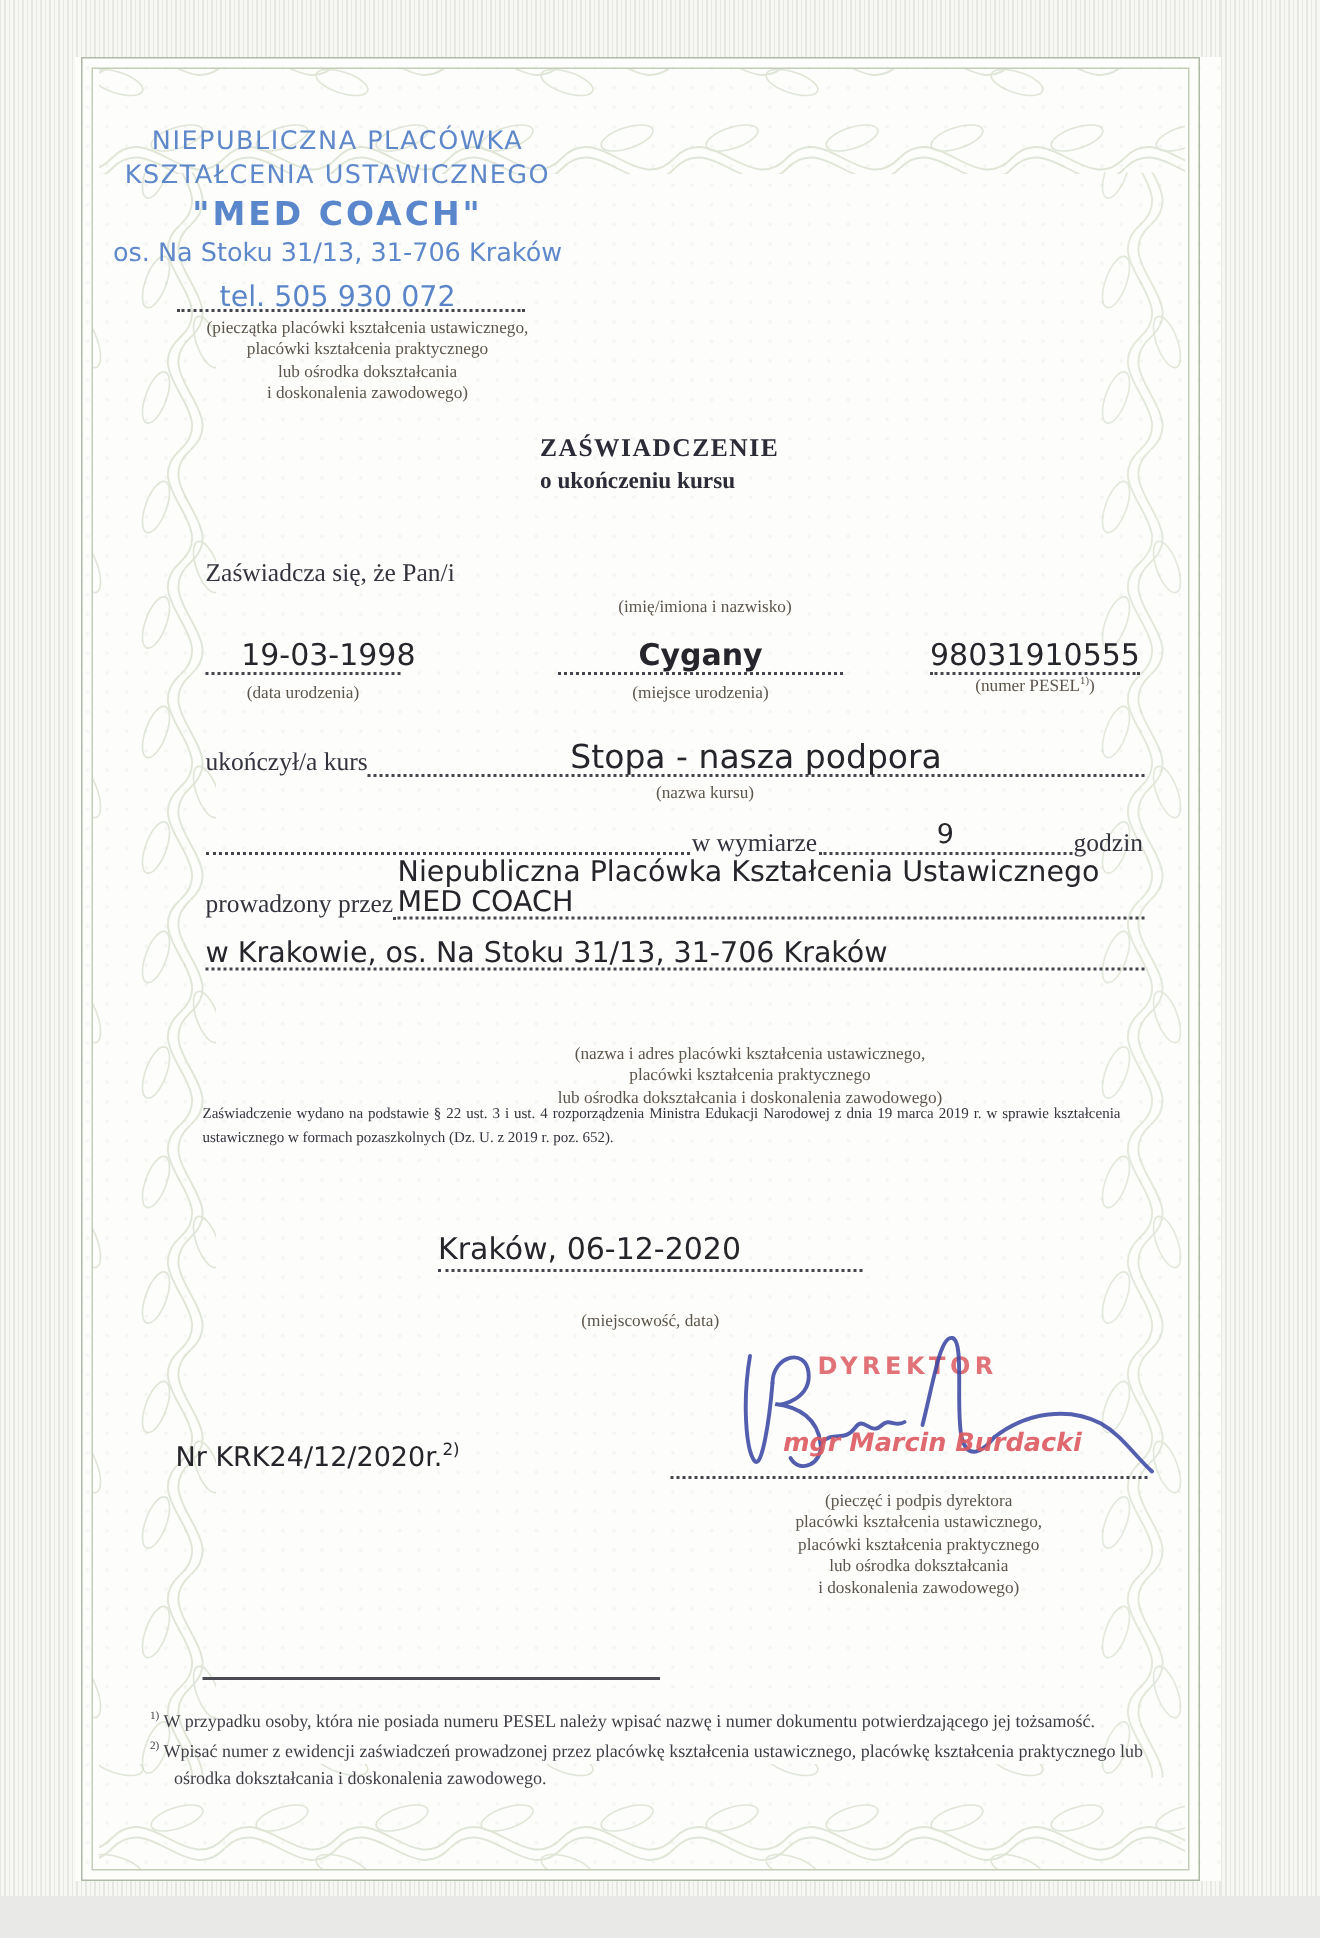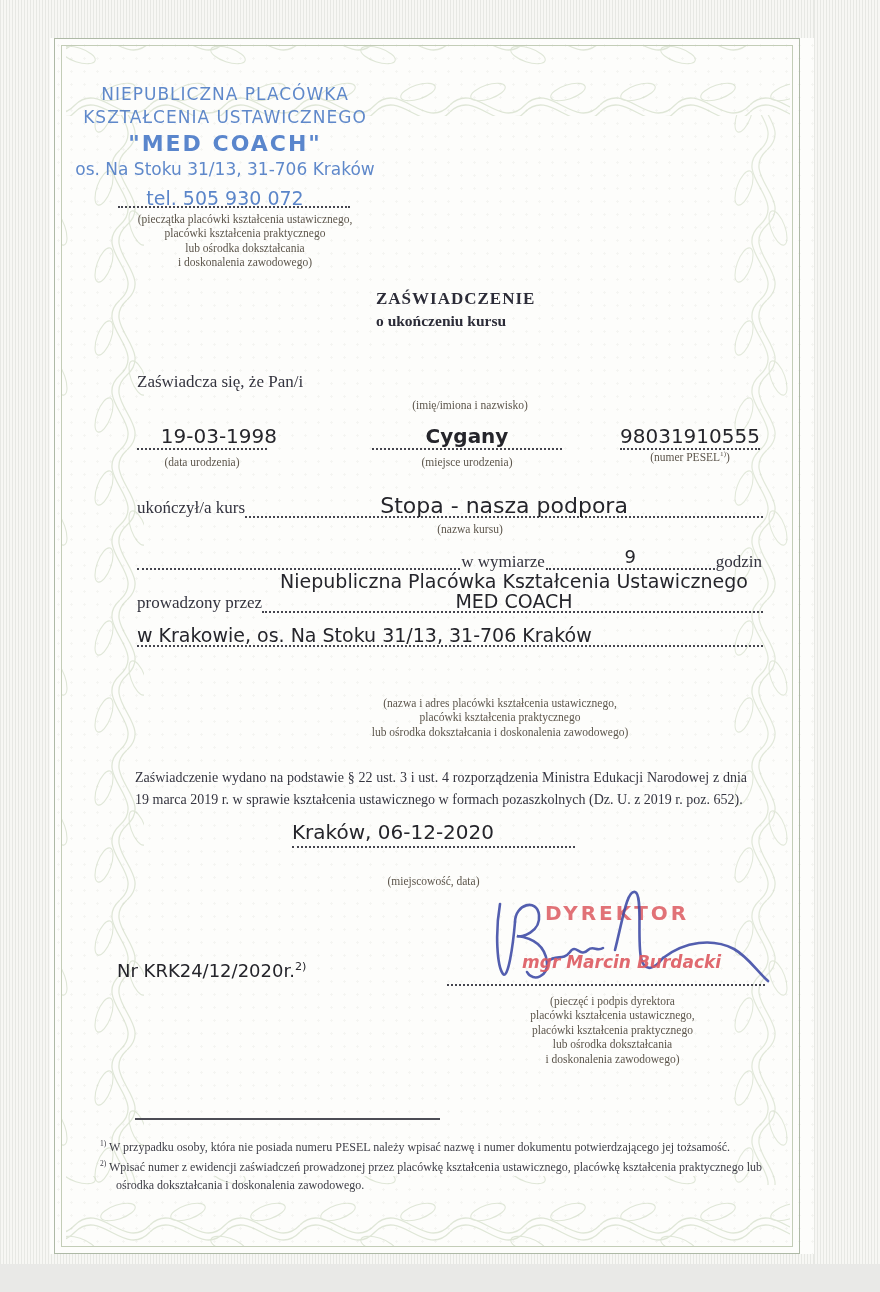--- a/index.html
+++ b/index.html
@@ -29,21 +29,21 @@
   .smallcap{font-size:11.5px;color:#5c554b;line-height:1.25;text-align:center;}
   .dots{border-bottom:2px dotted #45454e;}
   
   .title-main{font-size:17px;font-weight:bold;letter-spacing:1px;color:#2c2c38;}
   .title-sub{font-size:15.5px;font-weight:bold;color:#2c2c38;margin-top:3px;}
   .lbl{font-family:"Liberation Serif", serif;font-size:17px;color:#33333e;}
   .val{font-family:"DejaVu Sans", sans-serif;color:#25252b;}
   .row-flex{display:flex;align-items:flex-end;}
   .fill-dots{flex:1;border-bottom:2px dotted #45454e;}
   .fill-dots .on-dots{display:block;margin-bottom:-1px;line-height:1.05;}
-  .para{font-size:14px;color:#34343f;text-align:justify;line-height:1.55;margin-top:32px;}
+  .para{font-size:10px;color:#34343f;text-align:justify;line-height:1.55;}
   sup{font-size:0.62em;}
   .red{color:#dd5a60;}
   .foot{font-size:12px;color:#3d3d46;line-height:1.5;}
   .foot p{margin:0 0 2px 0;padding-left:16px;text-indent:-16px;}
   .hours-row{display:flex;align-items:flex-end;}
   .hours-row .seg{border-bottom:2px dotted #45454e;height:10px;}
   .hours-row .hl{font-size:17px;color:#33333e;padding:0 1px;line-height:1.0;}
   .hmid{position:relative;}
   .hmid .hv{position:absolute;left:0;right:0;bottom:1px;text-align:center;font-family:"DejaVu Sans", sans-serif;font-size:18px;color:#25252b;}
 </style>
@@ -94,21 +94,21 @@
       <div class="stel">tel. 505 930 072</div>
     </div>
     <div class="abs dots" style="left:118px;top:206px;width:232px;"></div>
     <div class="abs smallcap" style="left:105px;top:212px;width:280px;">
       <div>(pieczątka placówki kształcenia ustawicznego,</div>
       <div>placówki kształcenia praktycznego</div>
       <div>lub ośrodka dokształcania</div>
       <div>i doskonalenia zawodowego)</div>
     </div>
 
-    <div class="abs" style="left:376px;top:289px;">
+    <div class="abs" style="left:360px;top:289px;">
       <div class="title-main">ZAŚWIADCZENIE</div>
       <div class="title-sub">o ukończeniu kursu</div>
     </div>
 
     <div class="abs row-flex" style="left:137px;top:350px;width:626px;height:42px;">
       <span class="lbl">Zaświadcza się, że Pan/i</span>
     </div>
     <div class="abs smallcap" style="left:280px;top:398px;width:380px;">(imię/imiona i nazwisko)</div>
 
     <div class="abs" style="left:137px;top:424px;width:140px;">
@@ -140,39 +140,39 @@
       <span class="hl">w wymiarze</span>
       <span class="seg hmid" style="flex:1.15;">
         <span class="hv">9</span>
       </span>
       <span class="hl">godzin</span>
     </div>
 
     <div class="abs row-flex" style="left:137px;top:585px;width:626px;height:28px;">
       <span class="lbl">prowadzony przez</span>
       <span class="fill-dots">
-        <span class="on-dots val" style="font-size:19px;text-align:center;padding-left:3px;margin-top:28px;">Niepubliczna Placówka Kształcenia Ustawicznego MED COACH</span>
+        <span class="on-dots val" style="font-size:19px;text-align:left;padding-left:3px;margin-top:28px;">Niepubliczna Placówka Kształcenia Ustawicznego MED COACH</span>
       </span>
     </div>
     <div class="abs fill-dots" style="left:137px;top:626px;width:626px;">
       <span class="on-dots val" style="font-size:19px;text-align:left;">w Krakowie, os. Na Stoku 31/13, 31-706 Kraków</span>
     </div>
     <div class="abs smallcap" style="left:330px;top:656px;width:340px;margin-top:40px;">
       <div>(nazwa i adres placówki kształcenia ustawicznego,</div>
       <div>placówki kształcenia praktycznego</div>
       <div>lub ośrodka dokształcania i doskonalenia zawodowego)</div>
     </div>
 
     <div class="abs para" style="left:135px;top:735px;width:612px;">Zaświadczenie wydano na podstawie § 22 ust. 3 i ust. 4 rozporządzenia Ministra Edukacji Narodowej z dnia 19 marca 2019 r. w sprawie kształcenia ustawicznego w formach pozaszkolnych (Dz. U. z 2019 r. poz. 652).</div>
 
     <div class="abs val" style="left:292px;top:820px;width:283px;text-align:left;font-size:20px;">Kraków, 06-12-2020</div>
     <div class="abs dots" style="left:292px;top:846px;width:283px;"></div>
     <div class="abs smallcap" style="left:292px;top:874px;width:283px;">(miejscowość, data)</div>
 
-    <div class="abs red" style="left:545px;top:901px;font-family:'DejaVu Sans', sans-serif;font-weight:bold;font-size:20px;letter-spacing:3px;opacity:.85;">DYREKTOR</div>
+    <div class="abs red" style="left:545px;top:901px;font-family:'DejaVu Sans', sans-serif;font-weight:bold;font-size:16px;letter-spacing:3px;opacity:.85;">DYREKTOR</div>
     <svg class="abs" style="left:445px;top:888px;" width="330" height="105" viewBox="0 0 330 105">
       <g fill="none" stroke="#3c49a5" stroke-width="2.6" stroke-linecap="round" opacity="0.88">
         <path d="M55,16 C50,45 52,78 58,86 C63,92 68,58 70,34"></path>
         <path d="M70,34 C70,16 92,10 94,27 C96,44 76,50 72,48 C88,50 100,58 102,74 C104,88 88,95 82,84"></path>
         <path d="M102,74 C112,65 117,74 125,64 C131,55 135,70 143,62 C148,57 152,64 158,60"></path>
         <path d="M170,62 C178,30 182,2 190,4 C198,6 192,50 196,70 C200,86 210,80 218,70"></path>
         <path d="M218,70 C240,53 268,50 289,61 C303,69 311,82 323,93"></path>
       </g>
     </svg>
     <div class="abs red" style="left:522px;top:952px;font-family:'DejaVu Sans', sans-serif;font-style:italic;font-weight:bold;font-size:17px;opacity:.9;">mgr Marcin Burdacki</div>

